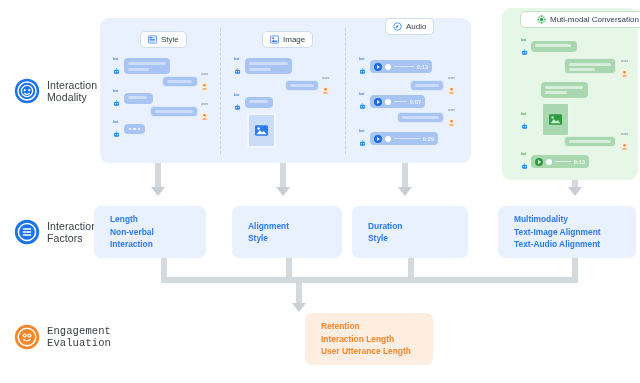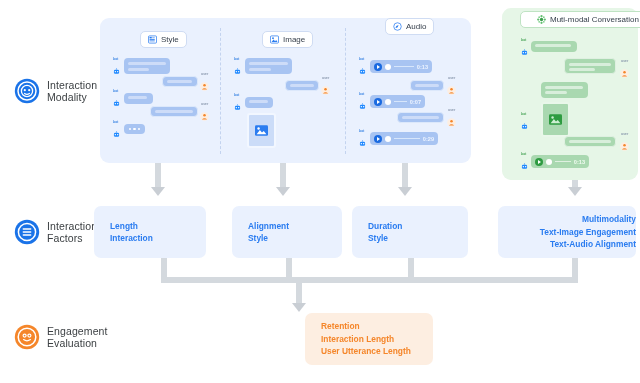--- a/index.html
+++ b/index.html
@@ -146,21 +146,21 @@
         <circle cx="13" cy="13" r="8.6" fill="none" stroke="#ffffff" stroke-width="1.5"></circle>
         <rect x="8.6" y="9.3" width="8.8" height="1.4" rx=".7" fill="#ffffff"></rect>
         <rect x="8.6" y="12.3" width="8.8" height="1.4" rx=".7" fill="#ffffff"></rect>
         <rect x="8.6" y="15.3" width="8.8" height="1.4" rx=".7" fill="#ffffff"></rect>
       </svg>
     </div>
     <div class="txt">Interaction
 Factors</div>
   </div>
 
-  <div class="row-label" style="left:14px;top:324px;">
+  <div class="row-label" style="left:14px;top:324px;font-family:Liberation Mono, monospace;">
     <div class="badge">
       <svg width="26" height="26" viewBox="0 0 26 26">
         <circle cx="13" cy="13" r="12.2" fill="#f5862a"></circle>
         <circle cx="13" cy="13" r="8.8" fill="none" stroke="#ffffff" stroke-width="1.5"></circle>
         <circle cx="10.6" cy="11.6" r="1.5" fill="none" stroke="#ffffff" stroke-width="1.2"></circle>
         <circle cx="15.4" cy="11.6" r="1.5" fill="none" stroke="#ffffff" stroke-width="1.2"></circle>
         <path d="M9.6 15.6 Q13 18 16.4 15.6" fill="none" stroke="#ffffff" stroke-width="1.2" stroke-linecap="round"></path>
       </svg>
     </div>
     <div class="txt">Engagement
@@ -514,36 +514,37 @@
   <div class="arrow" style="left:276px;top:187px;"></div>
 
   <div class="vline" style="left:402px;top:163px;height:26px;"></div>
   <div class="arrow" style="left:398px;top:187px;"></div>
 
   <div class="vline" style="left:572px;top:180px;height:9px;"></div>
   <div class="arrow" style="left:568px;top:187px;"></div>
 
   <div class="fbox" style="left:94px;top:206px;width:112px;height:52px;">
     <div class="ln">Length</div>
+    <div class="ln">Non-verbal</div>
     <div class="ln">Interaction</div>
   </div>
 
   <div class="fbox" style="left:232px;top:206px;width:110px;height:52px;">
     <div class="ln">Alignment</div>
     <div class="ln">Style</div>
   </div>
 
   <div class="fbox" style="left:352px;top:206px;width:116px;height:52px;">
     <div class="ln">Duration</div>
     <div class="ln">Style</div>
   </div>
 
-  <div class="fbox" style="left:498px;top:206px;width:138px;height:52px;align-items:flex-end;">
+  <div class="fbox" style="left:498px;top:206px;width:138px;height:52px;">
     <div class="ln">Multimodality</div>
-    <div class="ln">Text-Image Engagement</div>
+    <div class="ln">Text-Image Alignment</div>
     <div class="ln">Text-Audio Alignment</div>
   </div>
 
   <div class="vline" style="left:161px;top:258px;height:22px;"></div>
   <div class="vline" style="left:286px;top:258px;height:22px;"></div>
   <div class="vline" style="left:408px;top:258px;height:22px;"></div>
   <div class="vline" style="left:572px;top:258px;height:22px;"></div>
 
   <div class="hline" style="left:161px;top:277px;width:417px;"></div>
 

